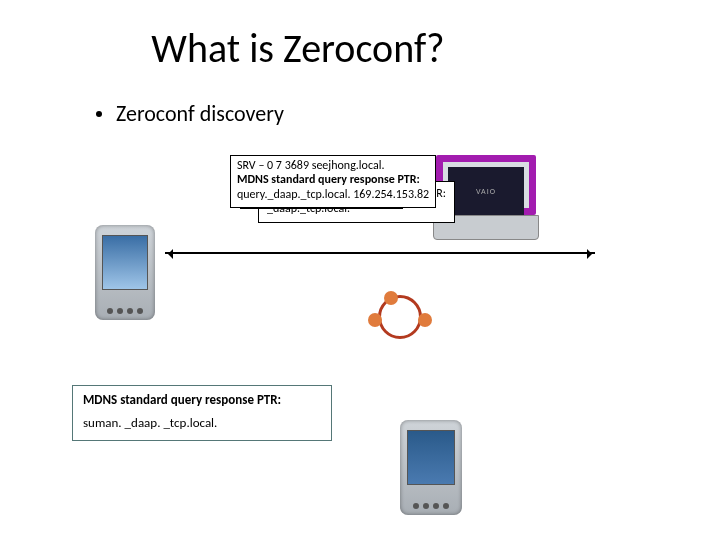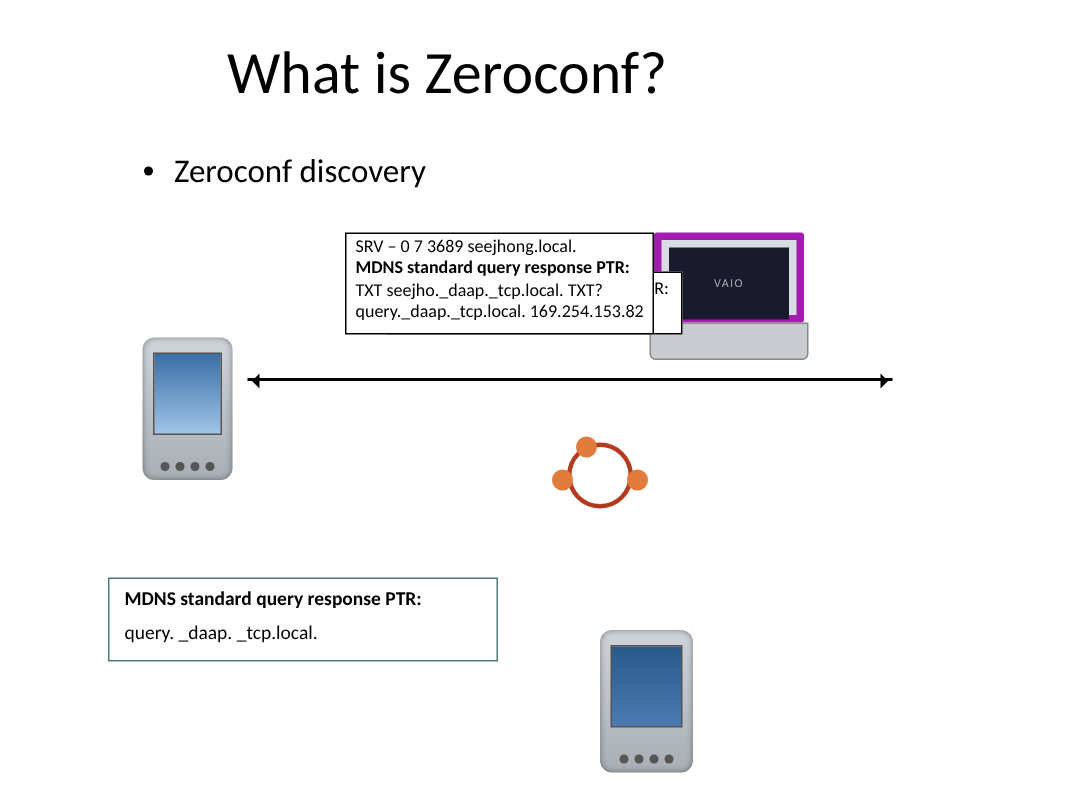--- a/index.html
+++ b/index.html
@@ -9,21 +9,21 @@
   .bullet-row { position: absolute; top: 100px; left: 96px; display: flex; align-items: center; font-size: 22px; }
   .bullet-dot { width: 6px; height: 6px; background: #000; border-radius: 50%; margin-right: 14px; }
   
   .pda { position: absolute; width: 60px; height: 95px; border-radius: 8px; background: linear-gradient(#cfd4d9, #a8aeb4); box-shadow: inset 0 0 4px rgba(0,0,0,.4); }
   .pda .screen { position: absolute; top: 10px; left: 7px; right: 7px; height: 55px; background: linear-gradient(#3a6ea5, #9fc5e8); border: 1px solid #555; }
   .pda .btns { position: absolute; bottom: 6px; left: 0; right: 0; display: flex; justify-content: center; gap: 4px; }
   .pda .btns span { width: 6px; height: 6px; background: #555; border-radius: 50%; }
   .pda1 { top: 225px; left: 95px; }
   
   .laptop { position: absolute; top: 155px; right: 60px; width: 100px; height: 85px; }
-  .laptop .lid { width: 100px; height: 60px; background: #d8dde2; border: 5px solid #a21caf; border-radius: 2px; }
+  .laptop .lid { width: 100px; height: 60px; background: #d8dde2; border: 7px solid #a21caf; border-radius: 2px; }
   .laptop .lid .scr { margin: 5px; height: 48px; background: #1a1a2e; display:flex;align-items:center;justify-content:center;color:#aaa;font-size:8px;letter-spacing:1px;}
   .laptop .base { width: 106px; height: 25px; margin-left: -3px; background: #c8ccd0; border: 1px solid #888; border-radius: 0 0 4px 4px; }
   
   .gateway { position: absolute; top: 295px; left: 370px; width: 60px; height: 45px; }
   .gateway .ring { width: 44px; height: 44px; border: 3px solid #b33a1f; border-radius: 50%; position: absolute; top: 0; left: 8px; }
   .gateway .arrow { position: absolute; width: 14px; height: 14px; background: #e07b3c; border-radius: 50%; }
   .gateway .a1 { top: -4px; left: 14px; }
   .gateway .a2 { top: 18px; left: -2px; }
   .gateway .a3 { top: 18px; right: -2px; }
   
@@ -80,37 +80,36 @@
       <div class="l1">MDNS standard query response PTR:</div>
       <div>_daap._tcp.local.</div>
     </div>
     <div class="msgbox mb2">
       <div class="l1">MDNS standard query SRV?</div>
       <div>seejho._daap._tcp.local. PTR?</div>
     </div>
     <div class="msgbox mbmain">
       <div class="row">SRV – 0 7 3689 seejhong.local.</div>
       <div class="row bold">MDNS standard query response PTR:</div>
-      <div class="row">TXT seejho._daap._tcp.local. TXT?</div>
       <div class="row">query._daap._tcp.local. 169.254.153.82</div>
     </div>
   </div>
 
   <div class="harrow"></div>
 
   <div class="gateway">
     <div class="ring"></div>
     <div class="arrow a1"></div>
     <div class="arrow a2"></div>
     <div class="arrow a3"></div>
   </div>
 
   <div class="callout-bl">
     <div class="l1">MDNS standard query response PTR:</div>
-    <div class="l2">query. _daap. _tcp.local.</div>
+    <div class="l2">suman. _daap. _tcp.local.</div>
   </div>
 
   <div class="pda pda2">
     <div class="screen"></div>
     <div class="btns">
         <span></span>
         <span></span>
         <span></span>
         <span></span>
       </div>

